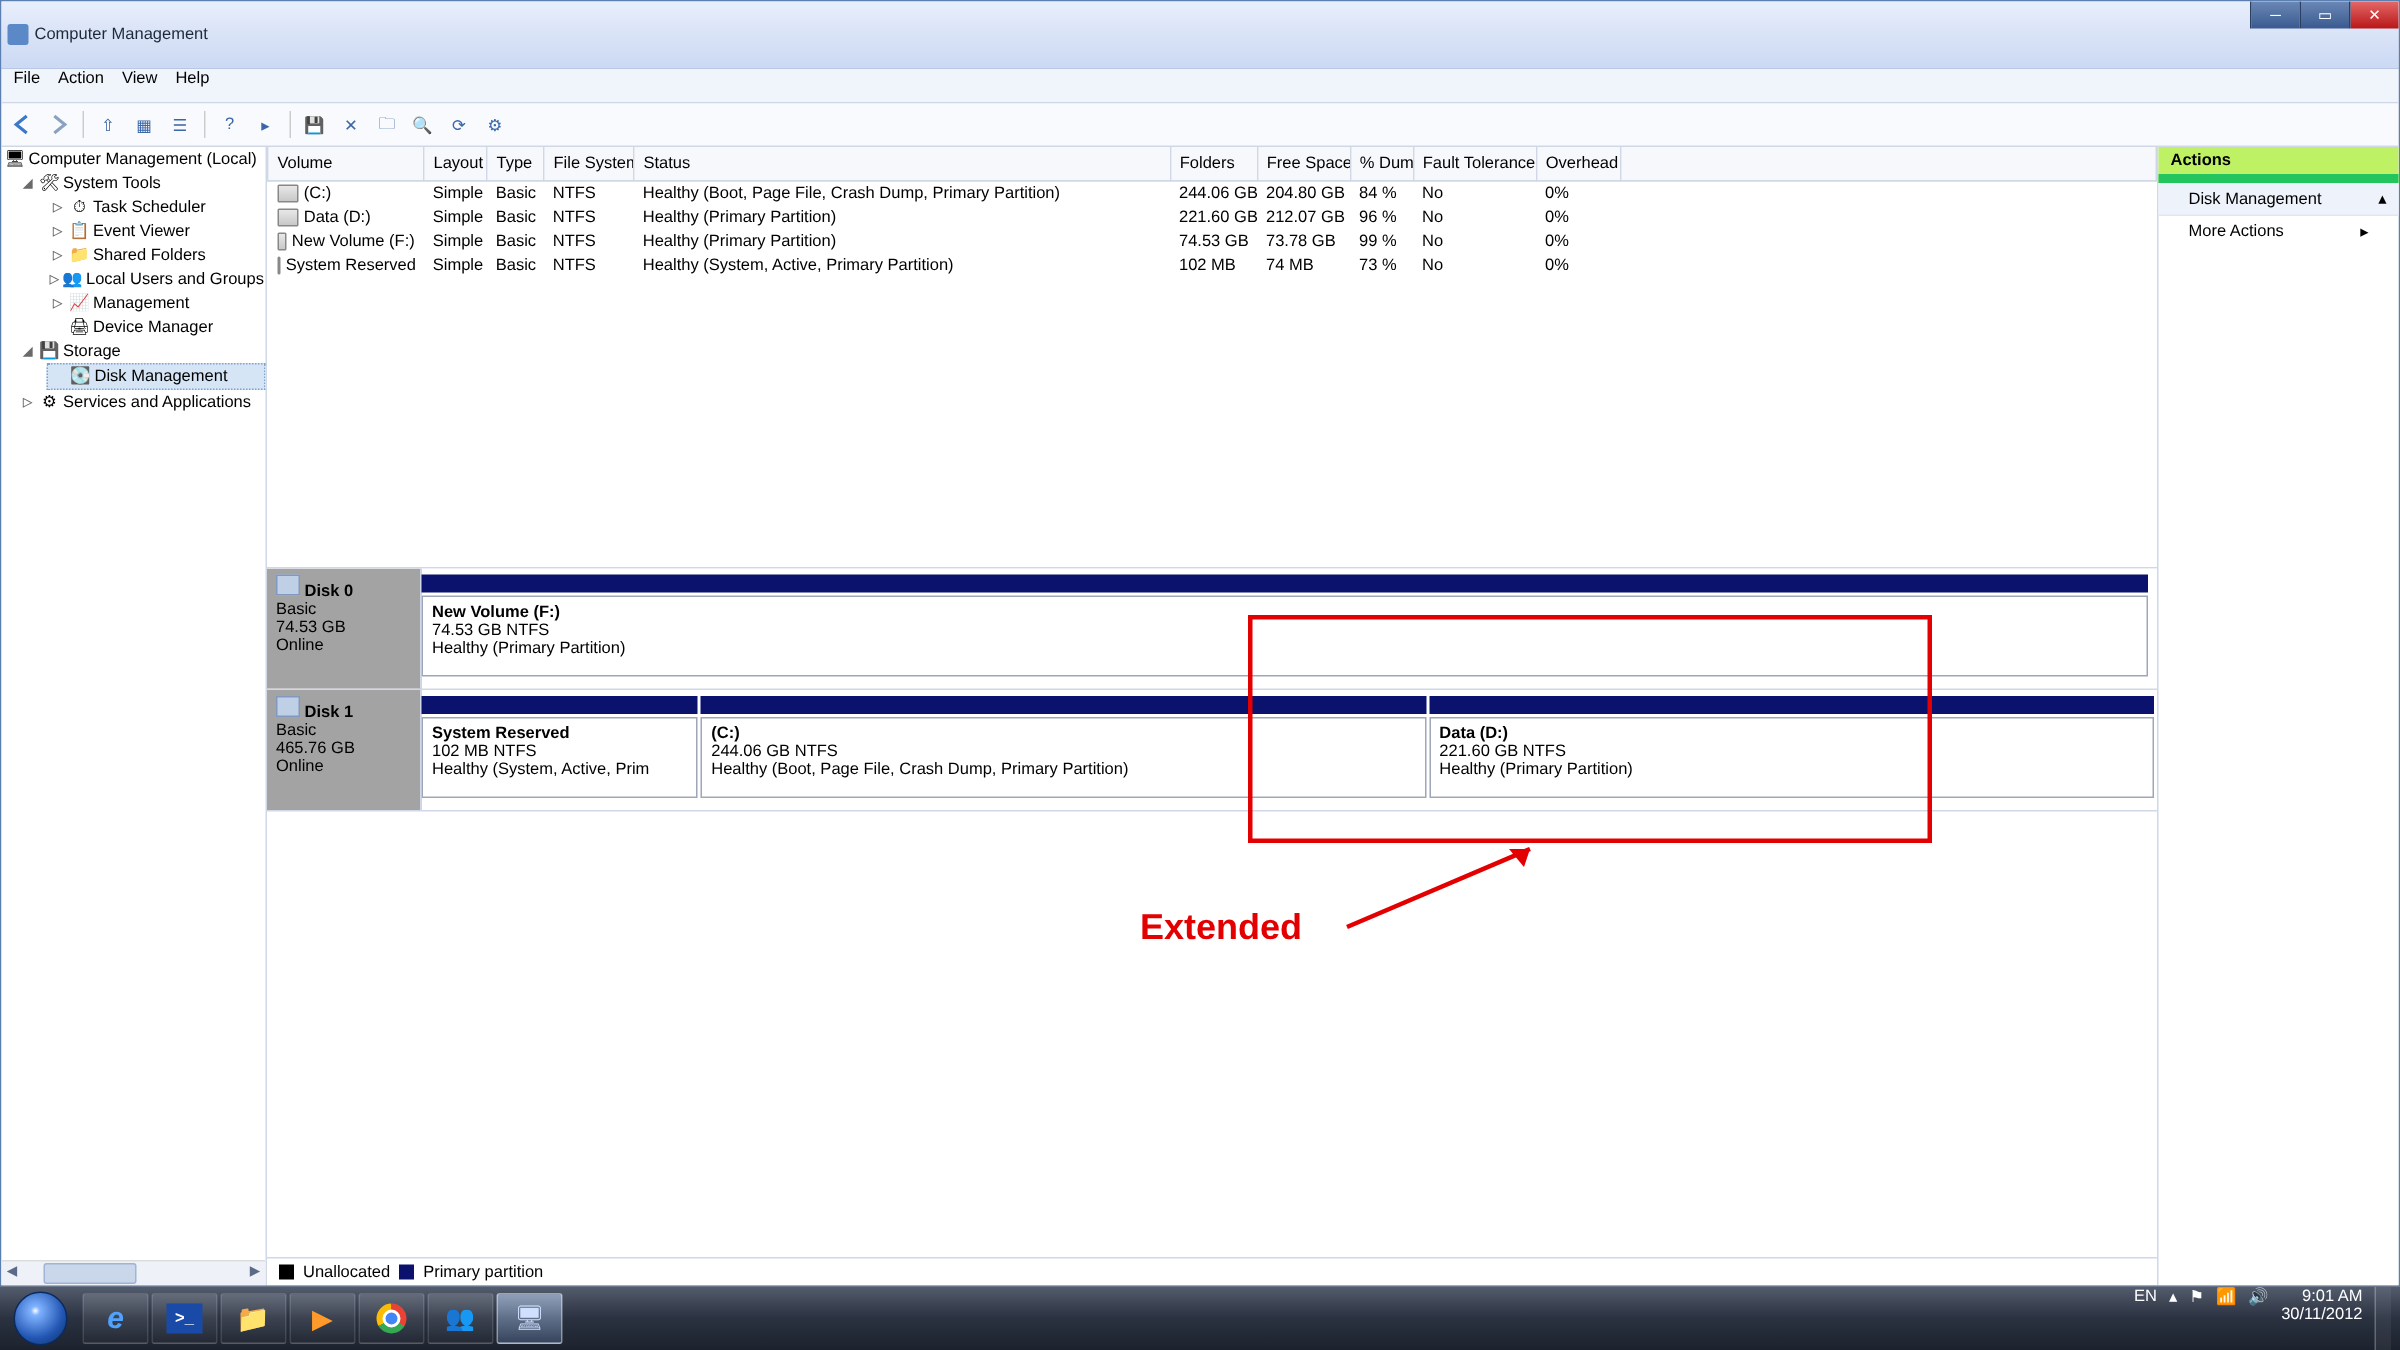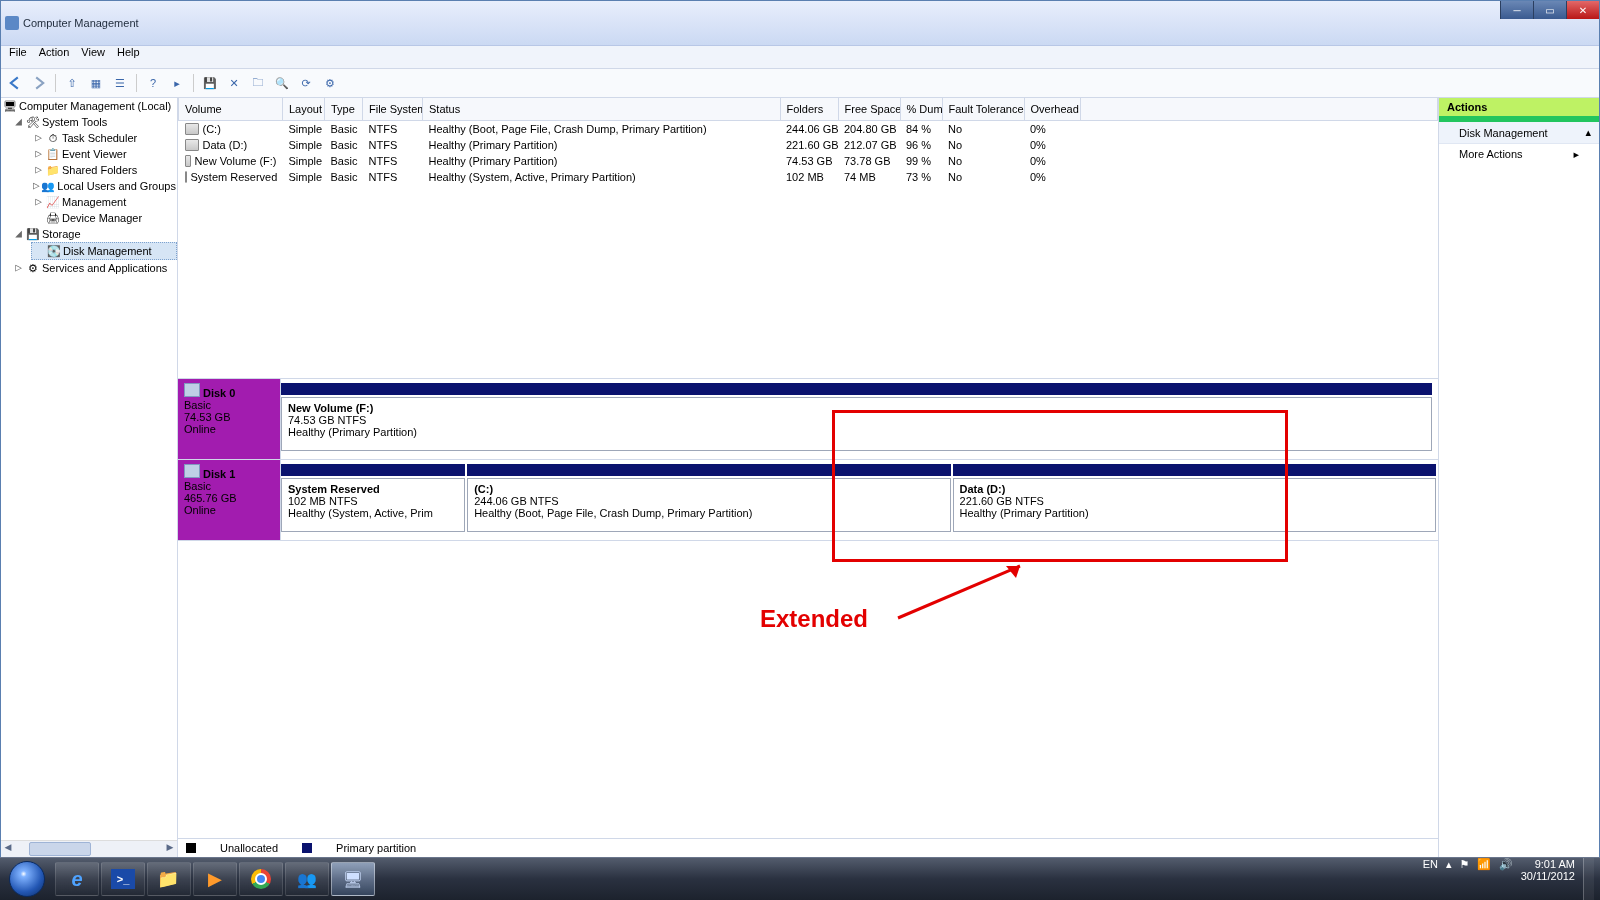--- a/index.html
+++ b/index.html
@@ -34,30 +34,30 @@
 .main{flex:1;display:flex;flex-direction:column;min-width:0}
 .volgrid{flex:0 0 280px;overflow:auto;border-bottom:none}
 .volgrid table{border-collapse:collapse;width:100%;table-layout:fixed}
 .volgrid th{background:#f6f8fc;border:1px solid #d0d8e8;border-top:none;text-align:left;font-weight:normal;padding:2px 6px;height:18px;white-space:nowrap;overflow:hidden}
 .volgrid td{padding:0 6px;height:16px;white-space:nowrap;overflow:hidden}
 .volgrid td.vc{display:flex;align-items:center;gap:4px}
 .dicon{width:12px;height:10px;background:linear-gradient(#e8e8e8,#c8c8c8);border:1px solid #888;border-radius:1px;display:inline-block}
 
 .disks{flex:1;overflow:auto;border-top:1px solid #d0d8e8}
 .disk{display:flex;border-bottom:1px solid #d0d8e8;background:#fff}
-.dh{width:90px;border-right:1px solid #d0d8e8;padding:4px 6px;background:#a21caf}
+.dh{width:90px;border-right:1px solid #d0d8e8;padding:4px 6px;background:#a3a3a3}
 .dh .nm{font-weight:bold}
 .dh .di{width:14px;height:12px;background:#bfcfe6;display:inline-block;margin-right:3px;border:1px solid #8199c0}
 .parts{flex:1;padding:4px 6px 8px 0;display:flex;flex-direction:column}
 .partrow{display:flex}
 .hdrbar{height:12px;background:#0a126e;margin-bottom:2px}
 .prt{border:1px solid #9ea7b8;padding:4px 6px;height:54px;background:#fff;margin-right:2px;overflow:hidden;box-sizing:border-box}
 .prt .pn{font-weight:bold}
 
-.legend{height:18px;border-top:1px solid #d0d8e8;display:flex;align-items:center;gap:24px;padding:0 8px;background:#fff}
+.legend{height:18px;border-top:1px solid #d0d8e8;display:flex;align-items:center;gap:6px;padding:0 8px;background:#fff}
 .swatch{width:10px;height:10px}
 
 .actions{width:160px;border-left:1px solid #d0d8e8;background:#fff;display:flex;flex-direction:column}
 .actions .ah{background:#bef264;border-bottom:6px solid #22c55e;font-weight:bold;padding:3px 8px}
 .actions .lnk{padding:4px 20px}
 .actions .lnk.b{background:#eef3fb;border-bottom:1px solid #e0e7f3;display:flex;justify-content:space-between;align-items:center;padding-right:8px}
 
 .annot-box{position:absolute;border:3px solid #e30000;pointer-events:none}
 .annot-text{position:absolute;color:#e30000;font-weight:bold;font-size:24px;font-family:Arial;pointer-events:none}
 .annot-arrow{position:absolute;pointer-events:none}

